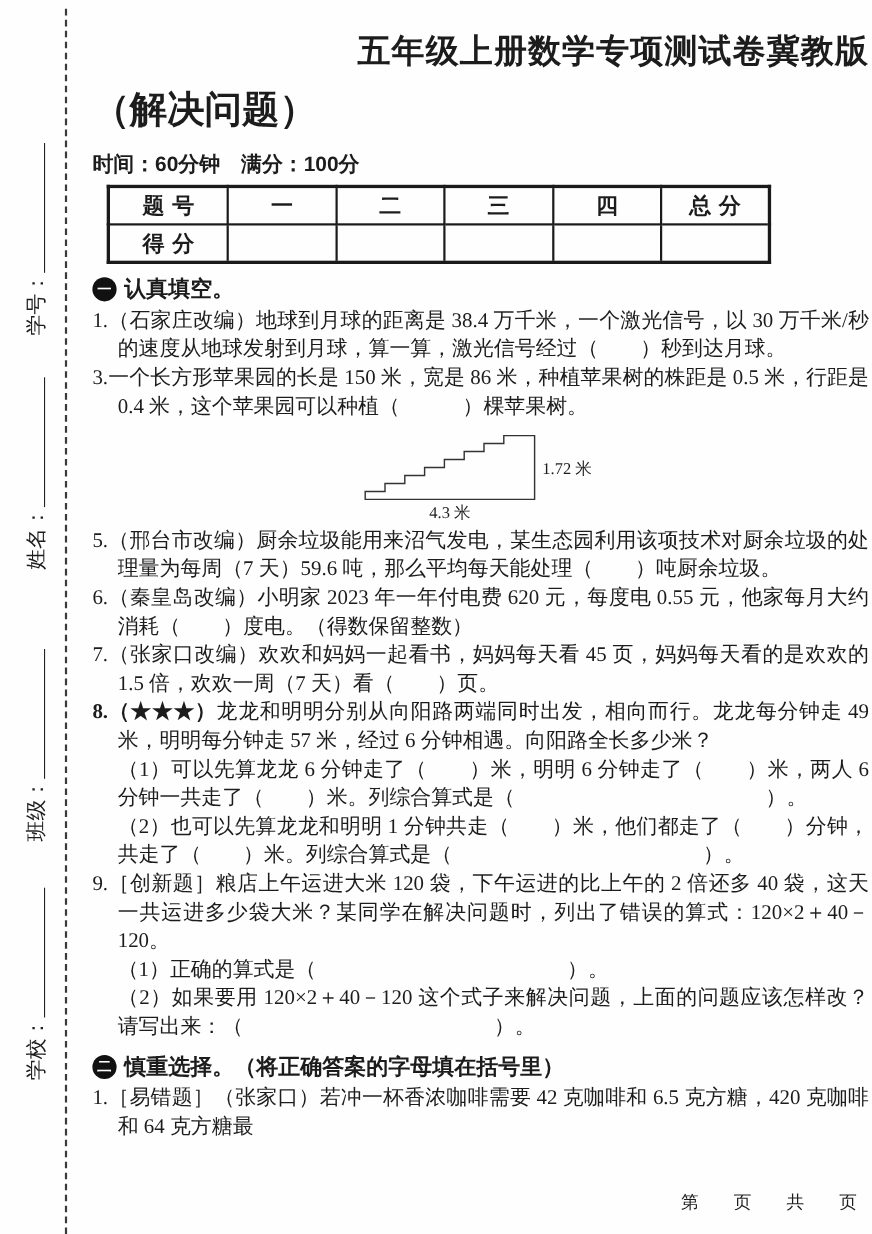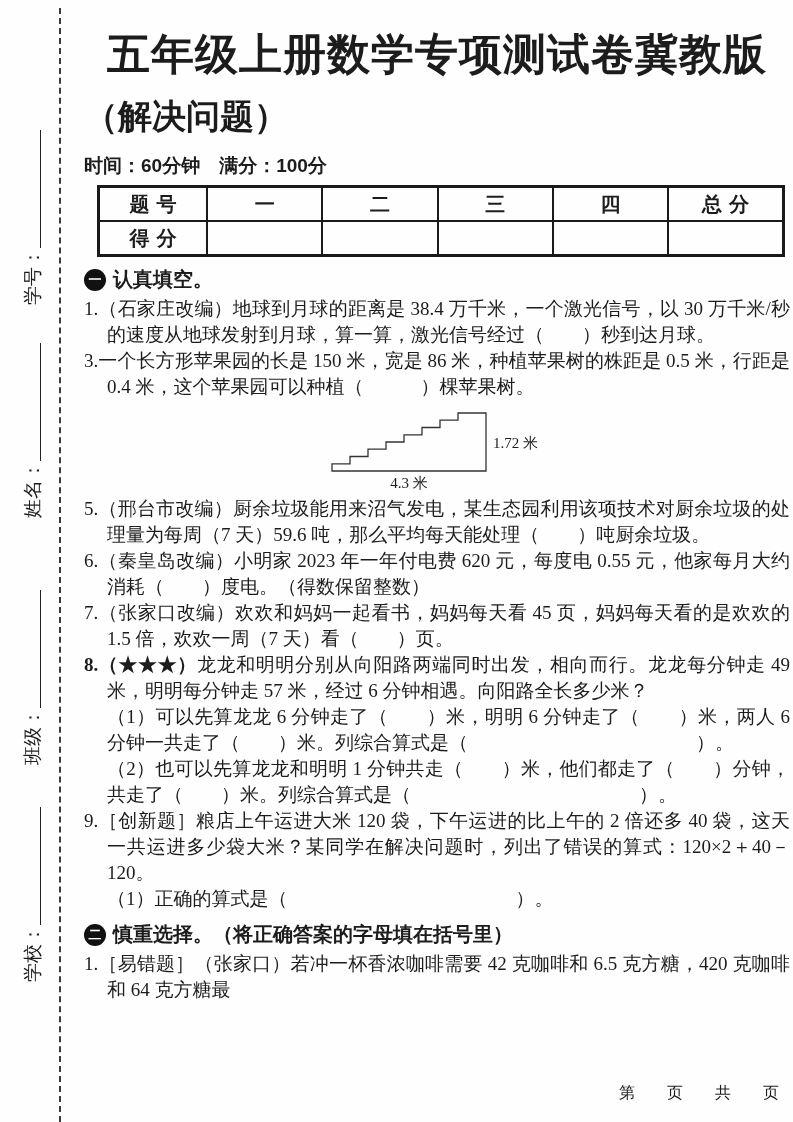--- a/index.html
+++ b/index.html
@@ -18,35 +18,35 @@
     transform:rotate(-90deg); transform-origin:center;
     font-size:19px; white-space:nowrap; text-align:left;
   }
   .side-field .blank {
     display:inline-block; width:118px; height:1em;
     border-bottom:1.5px solid #222; vertical-align:-2px;
   }
   
   .main { position:absolute; left:84px; top:0; width:706px; }
   .title {
-    margin:26px 0 0 0; text-align:center; font-size:43px; font-weight:bold;
+    margin:26px 0 0 0; text-align:right; font-size:30px; font-weight:bold;
     font-family:"Liberation Sans","DejaVu Sans",sans-serif; letter-spacing:1px;
   }
   .subtitle {
     margin:10px 0 0 0; font-size:34px; font-weight:bold;
     font-family:"Liberation Sans","DejaVu Sans",sans-serif;
   }
   .exam-info {
     margin:13px 44px 0 0; font-size:19px; font-weight:bold;
     font-family:"Liberation Sans","DejaVu Sans",sans-serif;
   }
   
   table.score {
     border-collapse:collapse; margin:6px 0 0 13px;
-    width:688px; table-layout:fixed;
+    width:604px; table-layout:fixed;
   }
   table.score td {
     border:2px solid #1a1a1a; height:30px; text-align:center;
     font-size:20px; font-weight:bold; letter-spacing:.35em; text-indent:.35em;
   }
   table.score { border:3px solid #1a1a1a; }
   table.score td.c0 { width:104px; }
   
   .sec-header {
     display:flex; align-items:center; gap:7px; margin:9px 0 3px 0;
@@ -151,20 +151,21 @@
       <p class="lead"><span class="qnum">7.</span><span>（张家口改编）欢欢和妈妈一起看书，妈妈每天看 45 页，妈妈每天看的是欢欢的 1.5 倍，欢欢一周（7 天）看（　　）页。</span></p>
     </div>
     <div class="q">
       <p class="lead"><span class="qnum bold">8.</span><span class="bold">（★★★）</span><span>龙龙和明明分别从向阳路两端同时出发，相向而行。龙龙每分钟走 49 米，明明每分钟走 57 米，经过 6 分钟相遇。向阳路全长多少米？</span></p>
       <p class="sub">（1）可以先算龙龙 6 分钟走了（　　）米，明明 6 分钟走了（　　）米，两人 6 分钟一共走了（　　）米。列综合算式是（　　　　　　　　　　　　）。</p>
       <p class="sub">（2）也可以先算龙龙和明明 1 分钟共走（　　）米，他们都走了（　　）分钟，共走了（　　）米。列综合算式是（　　　　　　　　　　　　）。</p>
     </div>
     <div class="q">
       <p class="lead"><span class="qnum">9.</span><span>［创新题］粮店上午运进大米 120 袋，下午运进的比上午的 2 倍还多 40 袋，这天一共运进多少袋大米？某同学在解决问题时，列出了错误的算式：120×2＋40－120。</span></p>
       <p class="sub">（1）正确的算式是（　　　　　　　　　　　　）。</p>
+      <p class="sub">（2）如果要用 120×2＋40－120 这个式子来解决问题，上面的问题应该怎样改？请写出来：（　　　　　　　　　　　　）。</p>
     </div>
 
     <div class="sec-header">
       <span class="badge">二</span>
       <span>慎重选择。（将正确答案的字母填在括号里）</span>
     </div>
 
     <div class="q">
       <p class="lead"><span class="qnum">1.</span><span>［易错题］（张家口）若冲一杯香浓咖啡需要 42 克咖啡和 6.5 克方糖，420 克咖啡和 64 克方糖最</span></p>
     </div>

